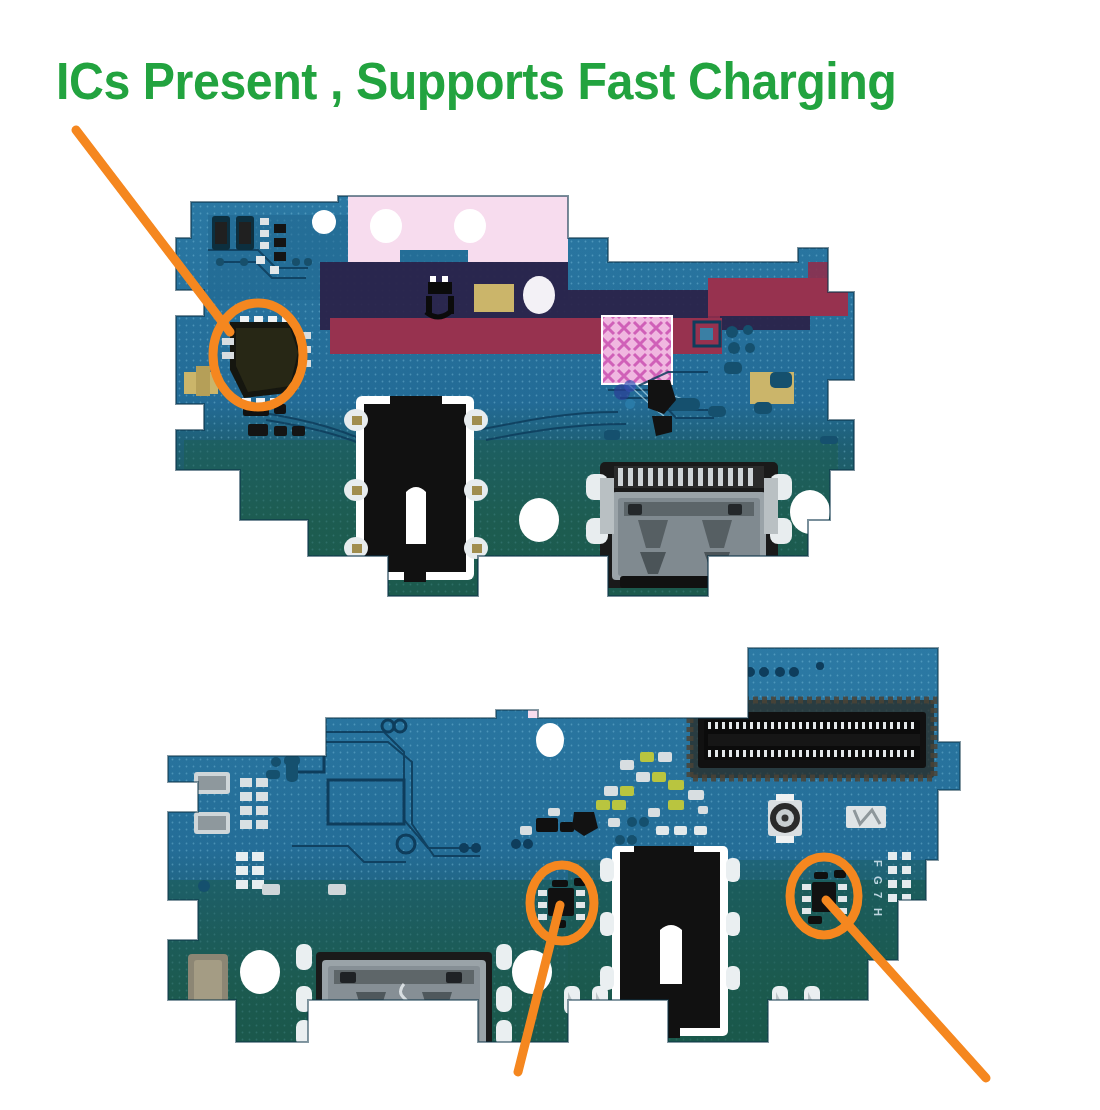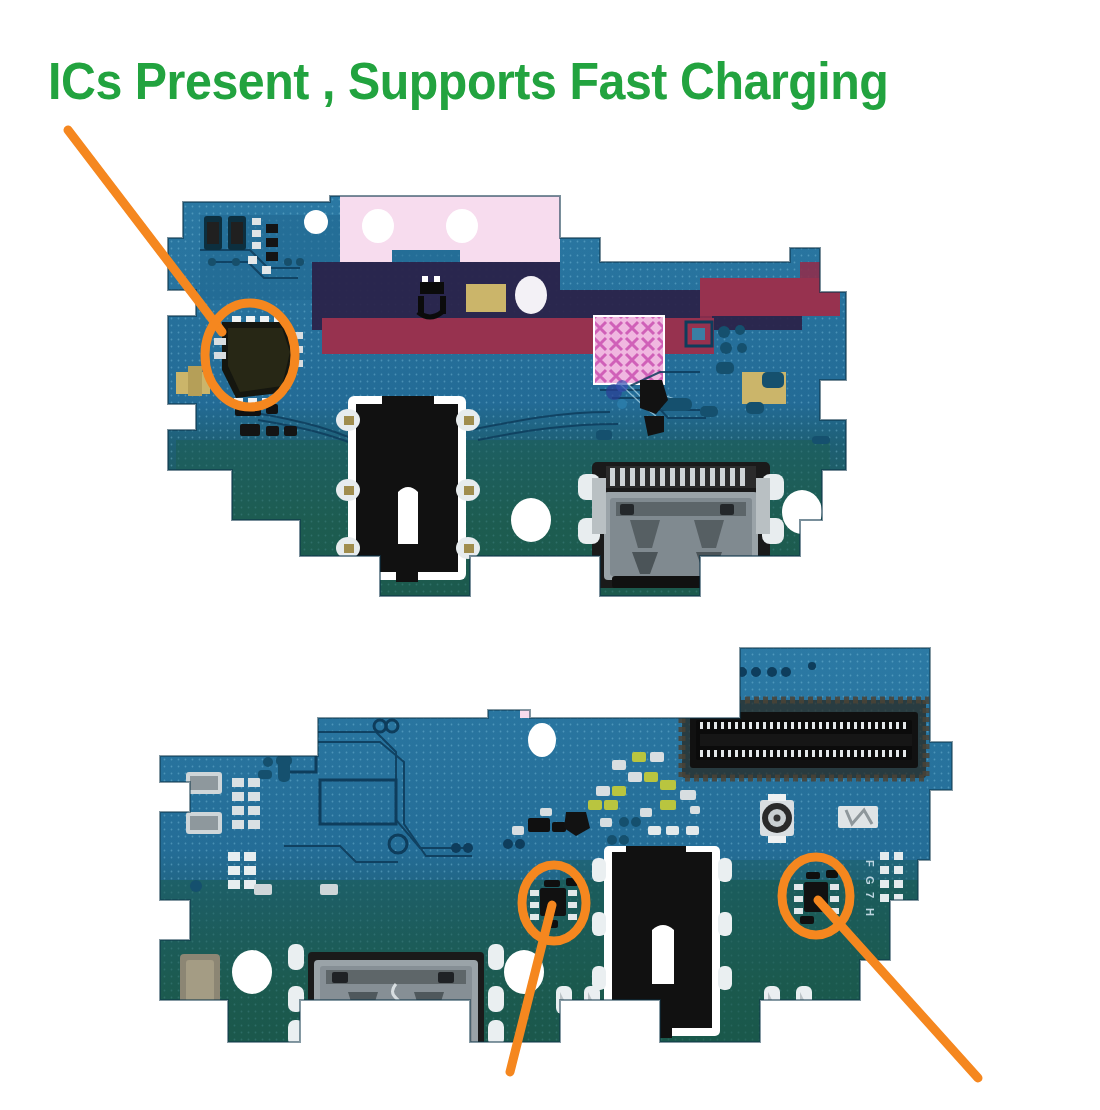--- a/index.html
+++ b/index.html
@@ -1,19 +1,19 @@
 <!DOCTYPE html>
 <html><head>
 <meta charset="utf-8">
 <style>
   html,body{margin:0;padding:0;background:#ffffff;}
   body{width:1100px;height:1110px;position:relative;overflow:hidden;
        font-family:"Liberation Sans","DejaVu Sans",sans-serif;}
 
-  #stage{position:absolute;left:0;top:0;width:876px;height:1110px;background:#fff;}
+  #stage{position:absolute;left:8px;top:0;width:876px;height:1110px;background:#fff;}
 
   
   #title{
     position:absolute;left:48px;top:52px;
     font-size:52px;line-height:58px;font-weight:bold;
     color:#22a33f;
     letter-spacing:-0.5px;
     transform:scaleX(0.93);transform-origin:left top;
     white-space:nowrap;
   }

